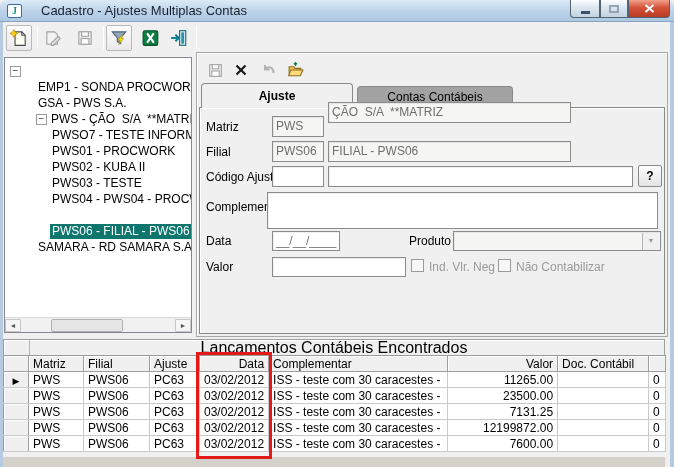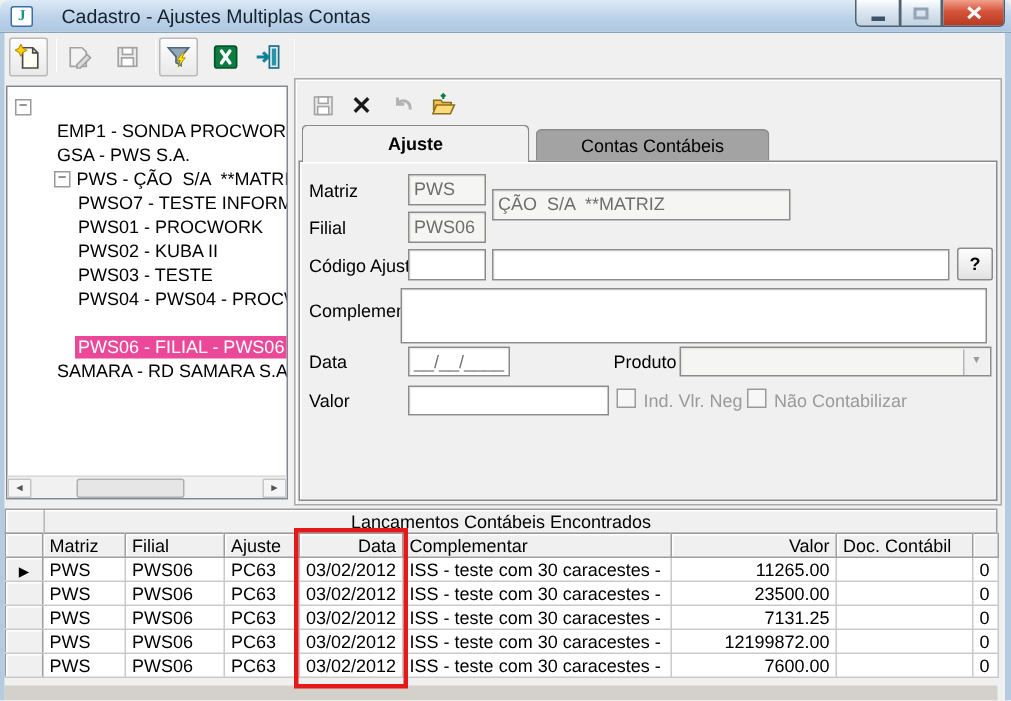--- a/index.html
+++ b/index.html
@@ -31,21 +31,21 @@
   .tbtn.framed{border:1px solid #b9b9b9;background:linear-gradient(#fdfdfd,#e9e9e9);border-radius:2px}
   .tsep{position:absolute;top:4px;width:1px;height:23px;background:#bdbdbd;border-right:1px solid #fff}
 
   
   .treepanel{position:absolute;left:4px;top:57px;width:188px;height:276px;background:#fff;
     border:1px solid #828790;overflow:hidden;z-index:5}
   .titem{position:absolute;left:0;width:100%;height:16px;line-height:15px;white-space:pre;font-size:12px}
   .titem .exp{position:absolute;width:11px;height:11px;border:1px solid #9a9a9a;background:#fff;top:2px;
     line-height:8px;font-size:10px;text-align:center;color:#333}
   .titem .lbl{position:absolute;top:0;padding:0 2px;white-space:pre}
-  .titem .lbl.sel{background:#ec4899;color:#fff}
+  .titem .lbl.sel{background:#0f766e;color:#fff}
   .titem .lbl.root{color:#c00000;font-weight:bold}
   .hscroll{position:absolute;left:0;bottom:0;width:186px;height:15px;background:#f1f1f1;border-top:1px solid #d9d9d9}
   .sarr{position:absolute;top:1px;width:16px;height:13px;background:#f5f5f5;border:1px solid #c6c6c6;
     text-align:center;line-height:12px;font-size:7px;color:#555;border-radius:1px}
   .sthumb{position:absolute;left:46px;top:1px;width:72px;height:13px;background:#e6e6e6;border:1px solid #b0b0b0;border-radius:2px}
 
   
   .formpanel{position:absolute;left:196px;top:52px;width:472px;height:285px;background:#f0f0f0;
     border:1px solid #a8a8a8;box-shadow:inset 1px 1px 0 #fff;z-index:5}
   .fbtn{position:absolute;top:5px;width:24px;height:24px;display:flex;align-items:center;justify-content:center}
@@ -62,21 +62,21 @@
   .field.mask{color:#707070}
   .combo .arrowbtn{position:absolute;right:1px;top:1px;width:17px;height:17px;background:#f0f0f0;
     border-left:1px solid #b5b5b5;text-align:center;line-height:16px;font-size:7px;color:#9a9a9a}
   .helpbtn{position:absolute;width:24px;height:22px;background:linear-gradient(#fdfdfd,#e3e3e3);
     border:1px solid #8a8a8a;border-radius:2px;font-weight:bold;text-align:center;line-height:21px;z-index:4}
   .chkbox{position:absolute;width:13px;height:13px;background:#f7f7f7;border:1px solid #9a9a9a;z-index:4}
   .chklabel{position:absolute;color:#9a9a9a;font-size:12px;white-space:nowrap;z-index:4}
 
   
   .gridtitle{position:absolute;left:3px;top:339px;width:662px;height:17px;background:#f0f0f0;
-    border:1px solid #9e9e9e;box-shadow:inset 1px 1px 0 #fff;text-align:center;line-height:16px;font-size:12px;z-index:6}
+    border:1px solid #9e9e9e;box-shadow:inset 1px 1px 0 #fff;text-align:center;line-height:16px;font-size:16px;z-index:6}
   .gtdiv{position:absolute;left:25px;top:0;width:1px;height:15px;background:#b5b5b5}
   table.grid{position:absolute;left:3px;top:355px;border-collapse:collapse;table-layout:fixed;z-index:6;
     border:1px solid #9a9a9a;background:#fff}
   table.grid th{background:#f0f0f0;border-right:1px solid #9e9e9e;border-bottom:1px solid #9e9e9e;
     box-shadow:inset 1px 1px 0 #fff;font-weight:normal;font-size:12px;text-align:left;padding:0 4px;height:16px;white-space:nowrap;overflow:hidden}
   table.grid td{border-right:1px solid #c9c9c9;border-bottom:1px solid #c9c9c9;font-size:12px;
     padding:0 4px;height:16px;white-space:nowrap;overflow:hidden;background:#fff}
   table.grid .ind{background:#f0f0f0;border-right:1px solid #9e9e9e;box-shadow:inset 1px 1px 0 #fff;
     text-align:center;padding:0}
   table.grid .num{text-align:right}
@@ -224,24 +224,25 @@
       <path d="M8 0.8v3M6.6 2.2L8 0.8l1.4 1.4" stroke="#0c7c40" stroke-width="1.3" fill="none"></path>
     </svg>
   </div>
 
   <div class="tab active"><span>Ajuste</span></div>
   <div class="tab inactive"><span>Contas Contábeis</span></div>
   <div class="tabcontent"></div>
 
   <div class="flabel" style="left:9px;top:67px">Matriz</div>
   <div class="field ro" style="left:75px;top:63px;width:52px;height:21px">PWS</div>
-  <div class="field ro" style="left:131px;top:73px;width:199px;height:21px">ÇÃO  S/A  **MATRIZ</div>
+  <div class="field ro" style="left:131px;top:49px;width:243px;height:21px">ÇÃO  S/A  **MATRIZ</div>
 
   <div class="flabel" style="left:9px;top:92px">Filial</div>
   <div class="field ro" style="left:75px;top:88px;width:52px;height:21px">PWS06</div>
+  <div class="field ro" style="left:131px;top:88px;width:243px;height:21px">FILIAL - PWS06</div>
 
   <div class="flabel" style="left:9px;top:117px">Código Ajuste</div>
   <div class="field" style="left:75px;top:113px;width:52px;height:21px"></div>
   <div class="field" style="left:131px;top:113px;width:305px;height:21px"></div>
   <div class="helpbtn" style="left:441px;top:112px">?</div>
 
   <div class="flabel" style="left:9px;top:147px">Complemento</div>
   <div class="field" style="left:70px;top:139px;width:391px;height:37px"></div>
 
   <div class="flabel" style="left:9px;top:181px">Data</div>

